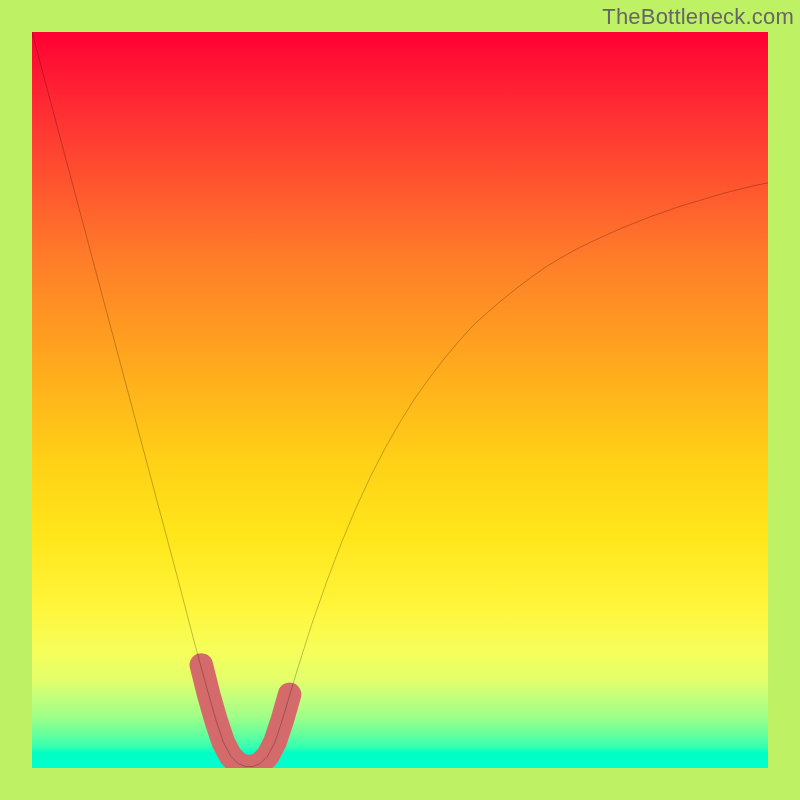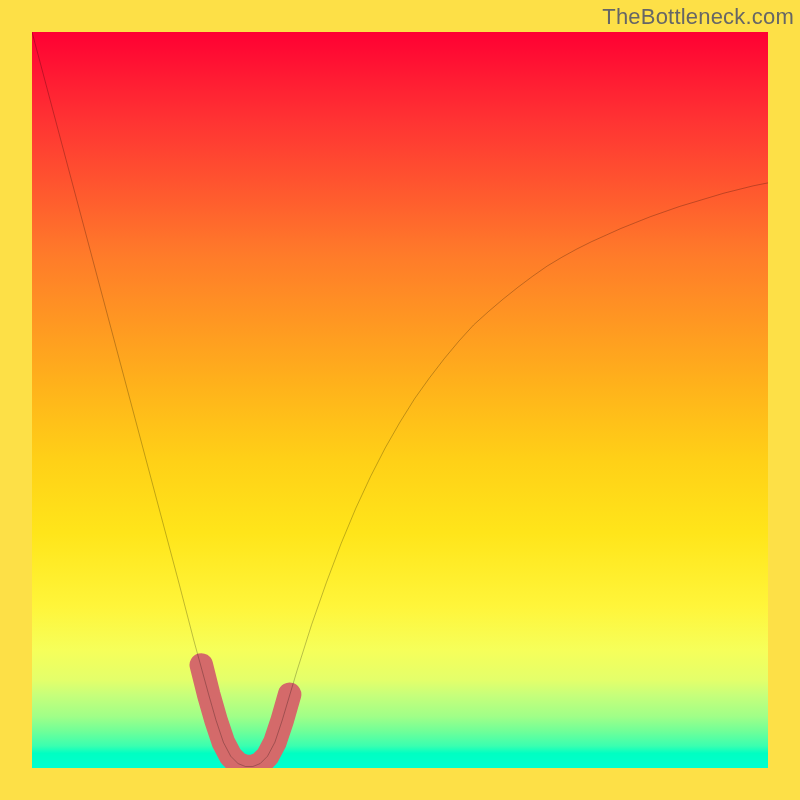--- a/index.html
+++ b/index.html
@@ -1,17 +1,17 @@
 <!DOCTYPE html>
 <html><head>
 <meta charset="utf-8">
 <style>
   * { margin: 0; padding: 0; box-sizing: border-box; }
   html, body { width: 800px; height: 800px; background: #000; overflow: hidden; font-family: Arial, Helvetica, sans-serif; }
-  .frame { position: relative; width: 800px; height: 800px; background: #fde047; }
+  .frame { position: relative; width: 800px; height: 800px; background: #bef264; }
   .plot-area { position: absolute; left: 32px; top: 32px; width: 736px; height: 736px; }
   .gradient-bg { position: absolute; inset: 0; background: linear-gradient(to bottom,
       #ff0033 0%, #ff1a33 6%, #ff3333 12%, #ff5a2e 22%, #ff7a2a 30%,
       #ff9323 38%, #ffb21b 48%, #ffd017 58%, #ffe51a 68%, #fff53a 78%,
       #f6ff5a 84%, #e4ff6a 88%, #c8ff7a 90%, #a0ff88 93%, #70ff98 95%,
       #3affb0 97%, #00ffc2 98%, #00ffd0 100% ); }
   .curve { position: absolute; inset: 0; }
   .band { position: absolute; inset: 0; }
   .watermark { position: absolute; right: 6px; top: 4px; color: #666; font-size: 22px; letter-spacing: 0.2px; user-select: none; }
 </style>

